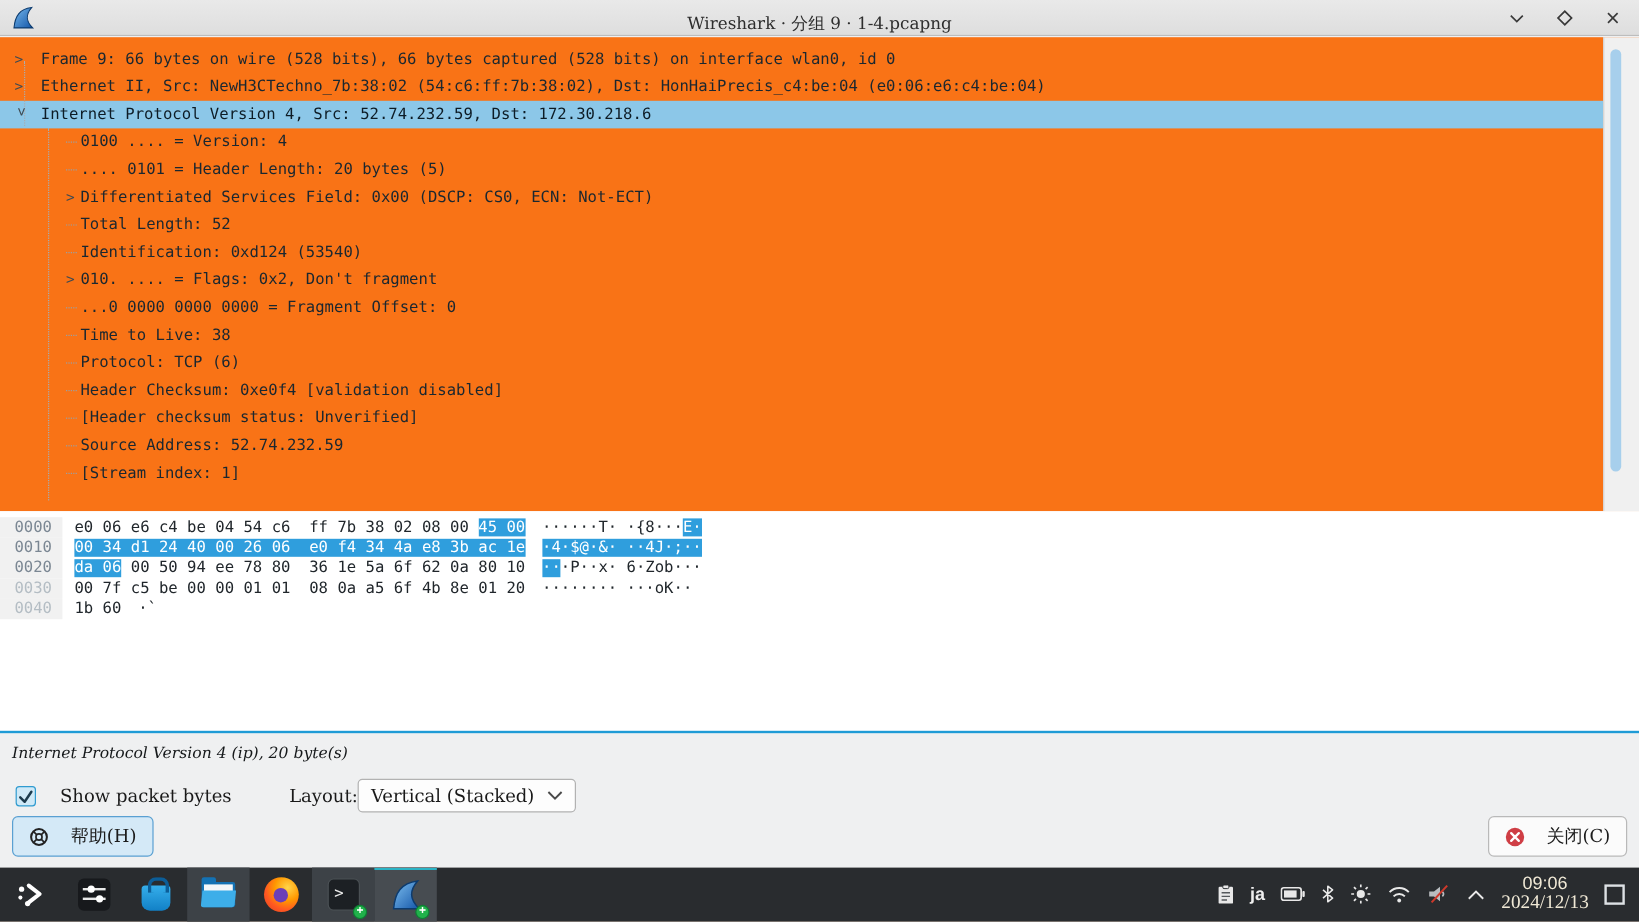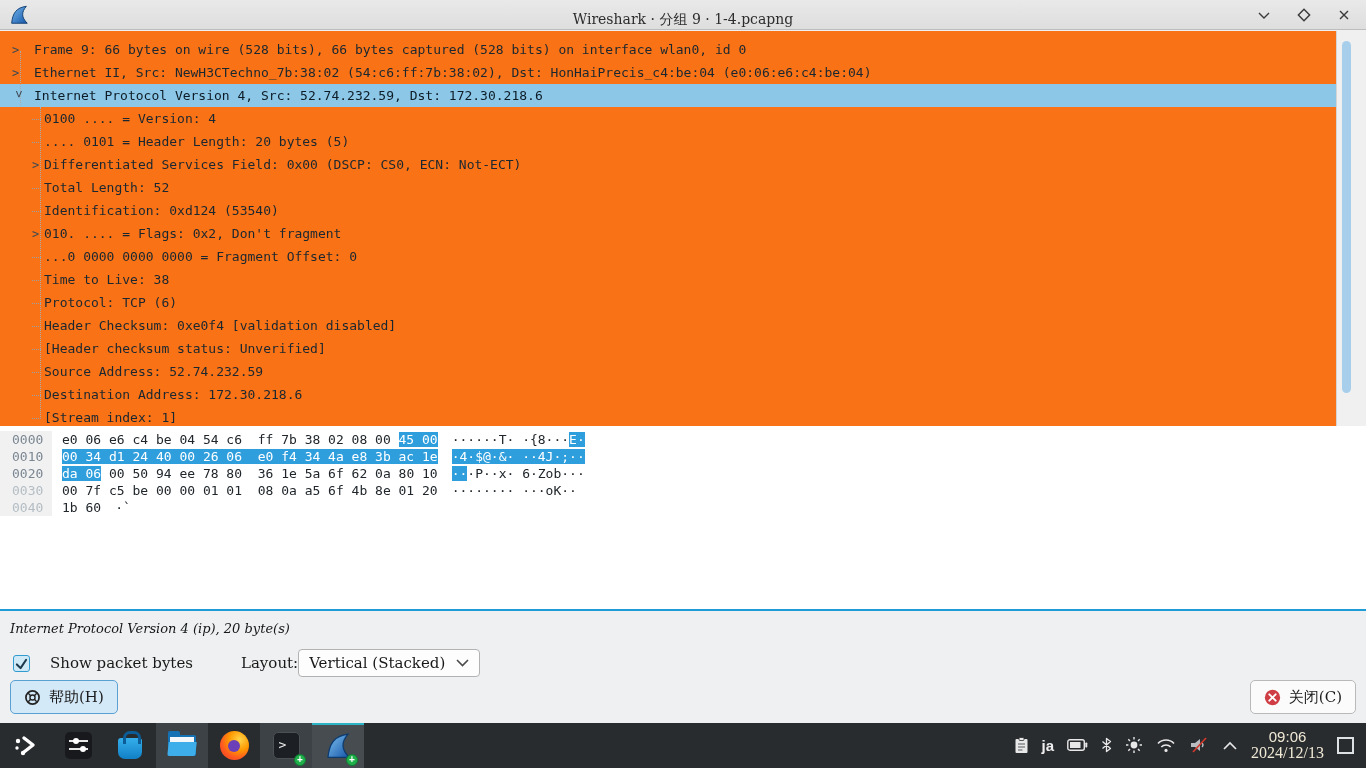--- a/index.html
+++ b/index.html
@@ -13,21 +13,21 @@
   .tb-title { position:absolute; left:0; right:0; text-align:center; font-family:"DejaVu Serif",serif;
     font-size:14px; color:#2d2d2d;margin-top:11px; }
   .win-controls { position:absolute; right:14px; top:0; height:30px; display:flex; align-items:center; gap:24px; }
   .win-btn { width:16px; height:16px; display:flex; align-items:center; justify-content:center; cursor:pointer; }
 
   
   .tree-pane { position:absolute; top:31px; left:0; width:1366px; height:395px; background:#f97316;
     font-family:"DejaVu Sans Mono","Liberation Mono",monospace; font-size:13px; color:#1a2730; }
   .tree-rows { position:relative; padding-top:7px; margin-right:30px; }
   .tree-row { height:23px; line-height:23px; white-space:pre; padding-left:12px; }
-  .tree-row.child { padding-left:32px; }
+  .tree-row.child { padding-left:55px; }
   .tree-row.sel { background:#8cc7e8; color:#0d1c26; }
   .chev { display:inline-block; width:22px; color:#3e4a52; font-size:12px; }
   .tree-row.child .chev { width:12px; }
   .chev.down { transform:rotate(90deg); width:12px; margin-right:10px; }
   .tick { display:inline-block; width:9px; border-top:1px dotted #98a0a6; vertical-align:middle; margin-right:3px; }
   .vline { position:absolute; border-left:1px dotted #a7adb2; width:0; }
   .ttext { white-space:pre; }
 
   
   .scrollbar { position:absolute; top:31px; right:0; width:30px; height:395px; background:#f0f0f0; border-left:1px solid #d4d4d4; }
@@ -48,21 +48,21 @@
   .footer { position:absolute; top:613px; left:0; width:1366px; height:110px; background:#eff0f1; }
   .status-line { margin:8px 0 0 10px; font-family:"DejaVu Serif",serif; font-style:italic; font-size:13px; color:#15181a; }
   .controls-row { display:flex; align-items:center; margin:13px 0 0 13px; }
   .checkbox { width:17px; height:17px; border:1px solid #2f9bd0; border-radius:3px;
     background:#cfe9f7; display:flex; align-items:center; justify-content:center; cursor:pointer; }
   .cb-label { margin-left:20px; font-family:"DejaVu Serif",serif; font-size:15px; color:#191919; }
   .layout-label { margin-left:48px; font-family:"DejaVu Serif",serif; font-size:15px; color:#191919; }
   .combo { width:182px; height:28px; background:#fdfdfd; border:1px solid #b2b2b2;
     border-radius:4px; display:flex; align-items:center; padding:0 10px; cursor:pointer; }
   .combo-value { font-family:"DejaVu Serif",serif; font-size:15px; color:#191919; flex:1; }
-  .btn { position:absolute; height:34px; border-radius:5px; display:flex; align-items:center; gap:8px;
+  .btn { position:absolute; height:34px; border-radius:5px; display:flex; align-items:center; gap:18px;
     padding:0 13px; font-family:"DejaVu Serif",serif; font-size:15px; color:#1c1c1c; cursor:pointer; }
   .btn-help { left:10px; top:67px; background:#d4e9f7; border:1px solid #5aa0d2; }
   .btn-close { right:10px; top:67px; background:#fbfbfb; border:1px solid #b9b9b9; }
 
   
   .taskbar { position:absolute; top:723px; left:0; width:1366px; height:45px; background:#292c2f;
     display:flex; align-items:center; }
   .task-cell { width:52px; height:45px; display:flex; align-items:center; justify-content:center;
     position:relative; cursor:pointer; }
   .task-cell.open { background:#3d4247; }
@@ -147,21 +147,20 @@
       <div class="tree-row child"><span class="chev">&gt;</span><span class="ttext">Differentiated Services Field: 0x00 (DSCP: CS0, ECN: Not-ECT)</span></div>
       <div class="tree-row child"><span class="tick"></span><span class="ttext">Total Length: 52</span></div>
       <div class="tree-row child"><span class="tick"></span><span class="ttext">Identification: 0xd124 (53540)</span></div>
       <div class="tree-row child"><span class="chev">&gt;</span><span class="ttext">010. .... = Flags: 0x2, Don't fragment</span></div>
       <div class="tree-row child"><span class="tick"></span><span class="ttext">...0 0000 0000 0000 = Fragment Offset: 0</span></div>
       <div class="tree-row child"><span class="tick"></span><span class="ttext">Time to Live: 38</span></div>
       <div class="tree-row child"><span class="tick"></span><span class="ttext">Protocol: TCP (6)</span></div>
       <div class="tree-row child"><span class="tick"></span><span class="ttext">Header Checksum: 0xe0f4 [validation disabled]</span></div>
       <div class="tree-row child"><span class="tick"></span><span class="ttext">[Header checksum status: Unverified]</span></div>
       <div class="tree-row child"><span class="tick"></span><span class="ttext">Source Address: 52.74.232.59</span></div>
-      <div class="tree-row child"><span class="tick"></span><span class="ttext">Destination Address: 172.30.218.6</span></div>
       <div class="tree-row child"><span class="tick"></span><span class="ttext">[Stream index: 1]</span></div>
     </div>
 </div>
 <div class="scrollbar">
   <div class="scroll-thumb"></div>
 </div>
 
 <div class="hex-pane">
     <div class="hex-row"><span class="off">0000</span><span class="hexcol"><span>e0 06 e6 c4 be 04 54 c6  ff 7b 38 02 08 00 </span><span class="hl">45 00</span></span><span class="asciicol"><span>······T· ·{8···</span><span class="hl">E·</span></span></div>
     <div class="hex-row"><span class="off">0010</span><span class="hexcol"><span class="hl">00 34 d1 24 40 00 26 06  e0 f4 34 4a e8 3b ac 1e</span></span><span class="asciicol"><span class="hl">·4·$@·&amp;· ··4J·;··</span></span></div>

